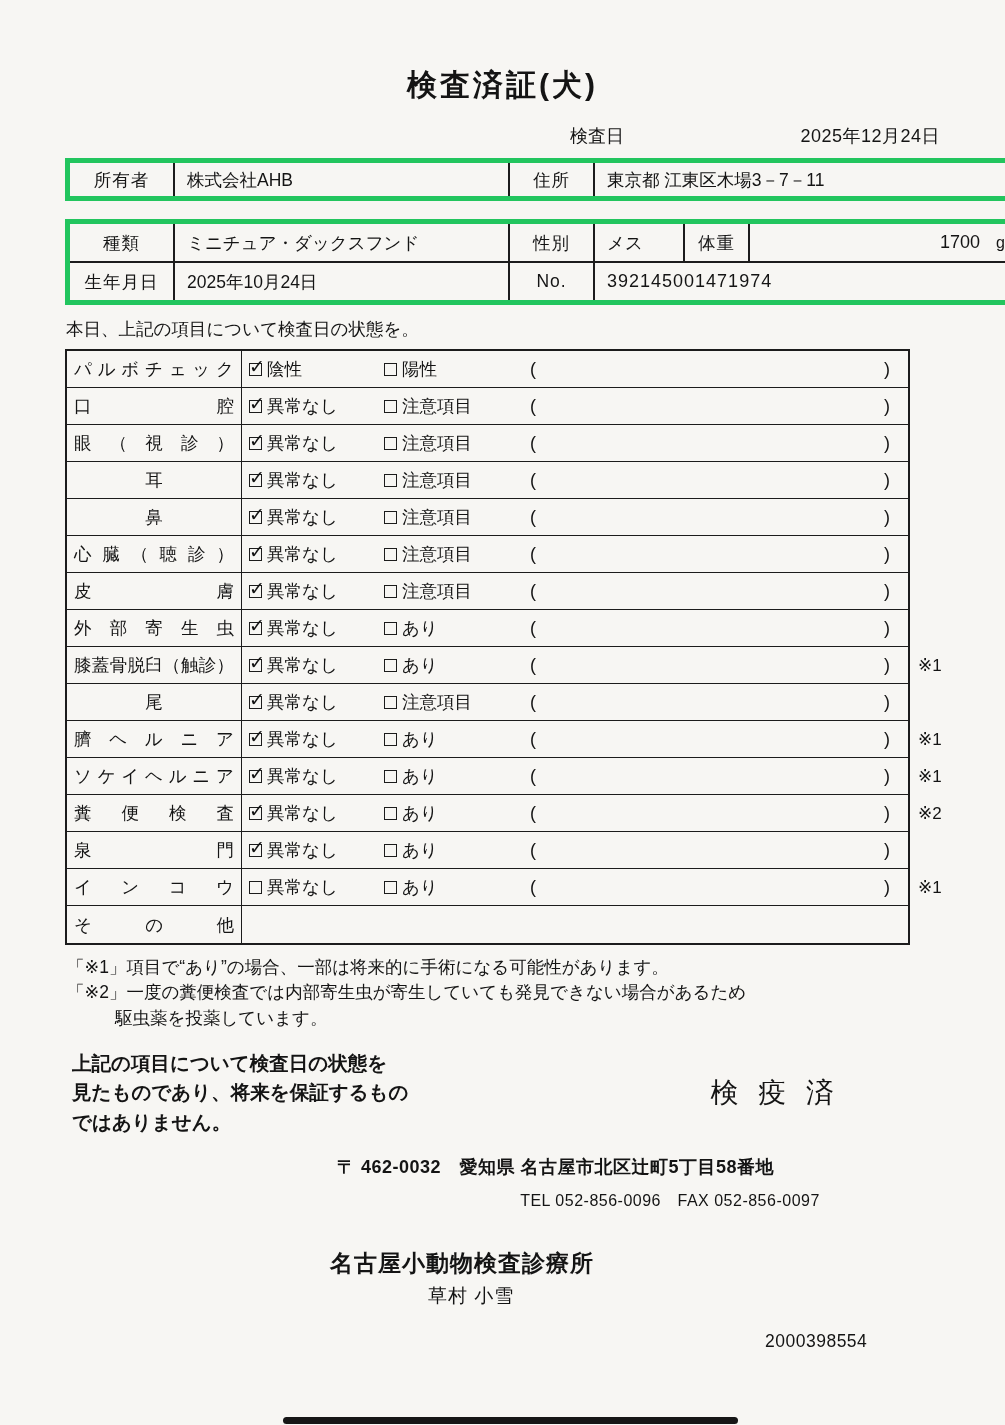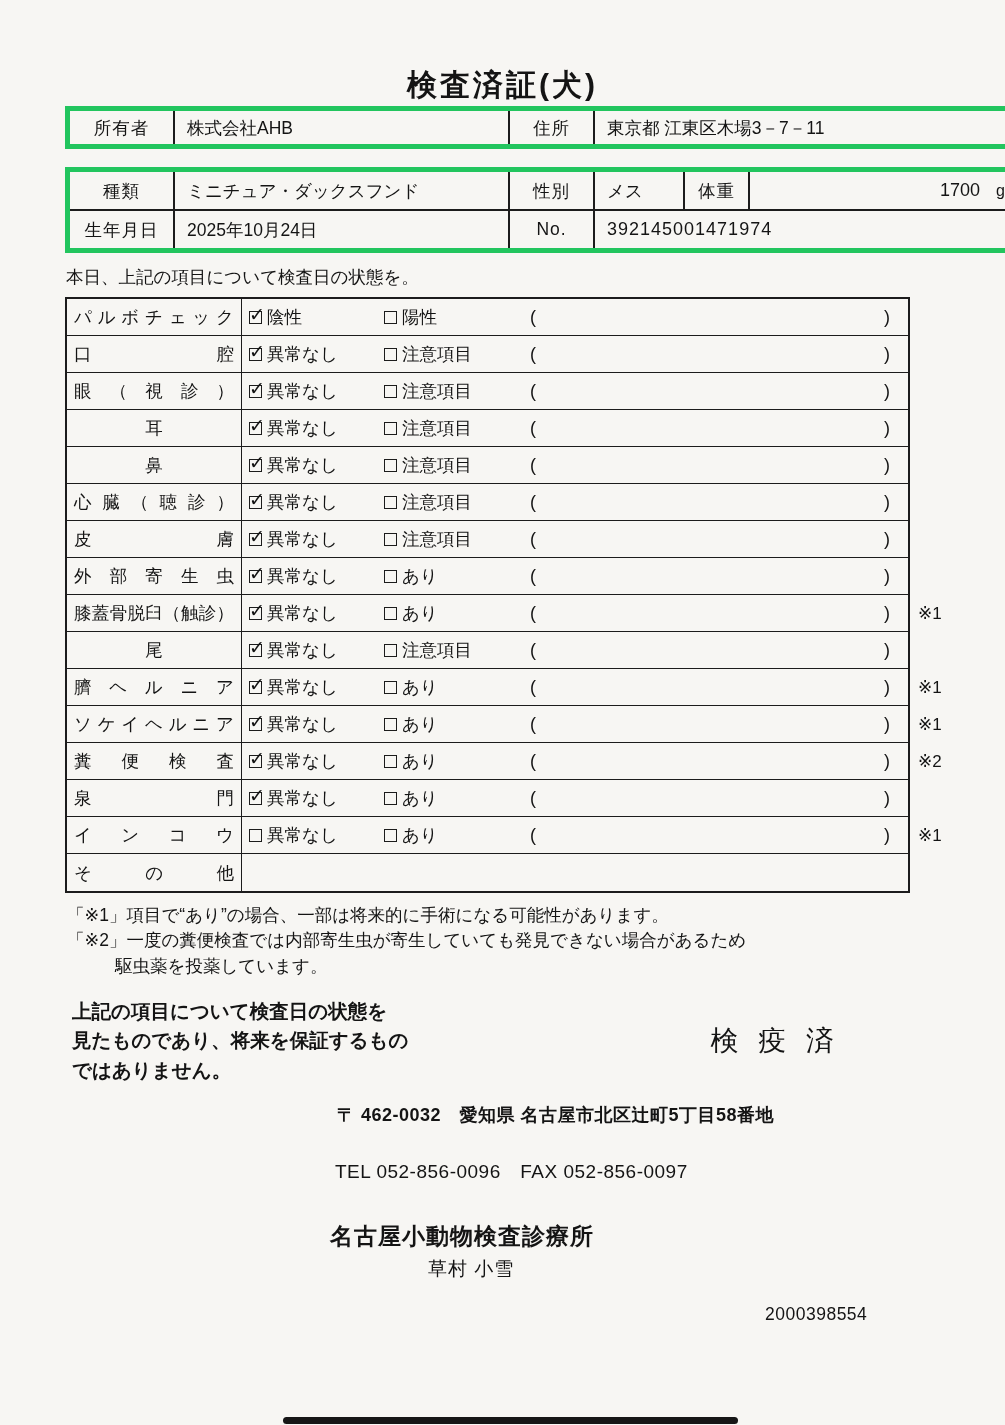--- a/index.html
+++ b/index.html
@@ -147,40 +147,44 @@
   .disclaimer p { margin: 0; }
   .stamp {
     font-size: 28px;
     font-weight: 400;
     letter-spacing: 6px;
     margin-right: 100px;
     text-align: center;
   }
 
   .clinic-address { margin: 18px 0 0 337px; font-size: 18px; font-weight: 600; letter-spacing: 0.5px; }
-  .clinic-tel { margin: 32px 0 0 335px; font-size: 19px; letter-spacing: 0.5px; }
+  .clinic-tel { margin: 12px 0 0 335px; font-size: 16px; letter-spacing: 0.5px; text-align: center; }
   .clinic-name { margin: 36px 0 0 330px; font-size: 23px; font-weight: 600; letter-spacing: 1px; }
   .examiner { margin: 4px 0 0 428px; font-size: 19px; letter-spacing: 1px; }
   .serial { margin: 22px 0 0 765px; font-size: 17.5px; letter-spacing: 0.5px; }
 
   .scan-bar {
     position: absolute;
     left: 283px; bottom: 1px;
     width: 455px; height: 7px;
     background: #161616;
     border-radius: 4px;
   }
 </style>
 </head>
 <body>
 
 <div class="page">
 
   <h1 class="doc-title">検査済証(犬)</h1>
 
+  <div class="date-row">
+    <span>検査日</span>
+    <span class="val">2025年12月24日</span>
+  </div>
 
   <div class="tbl">
     <div class="grid-row owner-cols">
       <div class="cell label">所有者</div>
       <div class="cell value">株式会社AHB</div>
       <div class="cell label">住所</div>
       <div class="cell value">東京都 江東区木場3－7－11</div>
     </div>
   </div>
 

